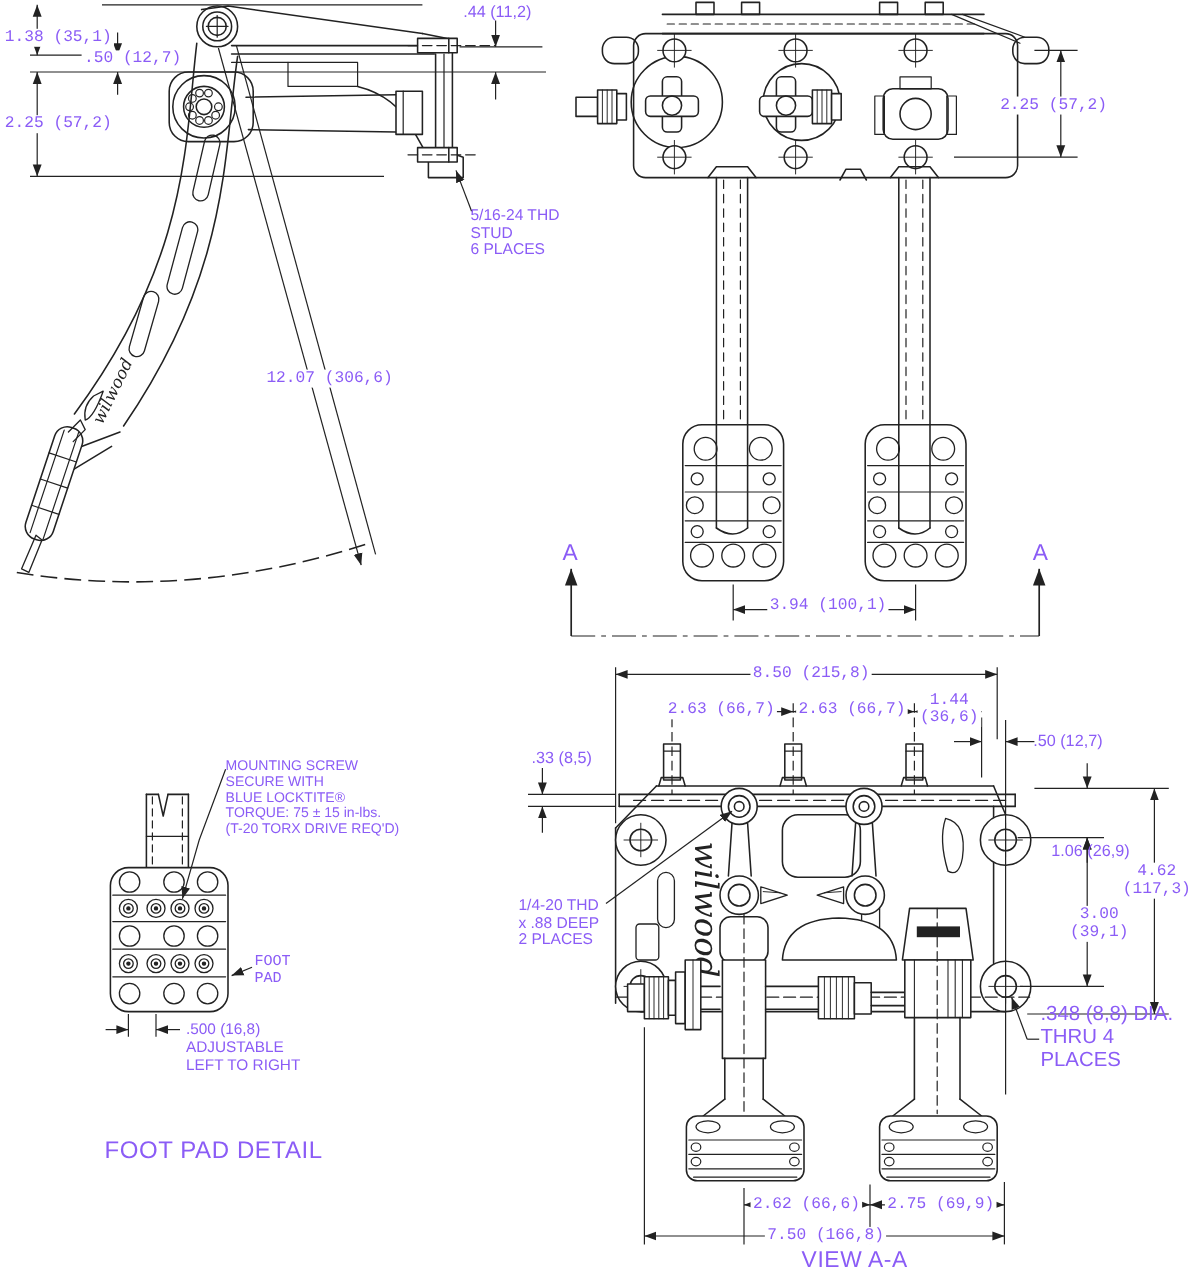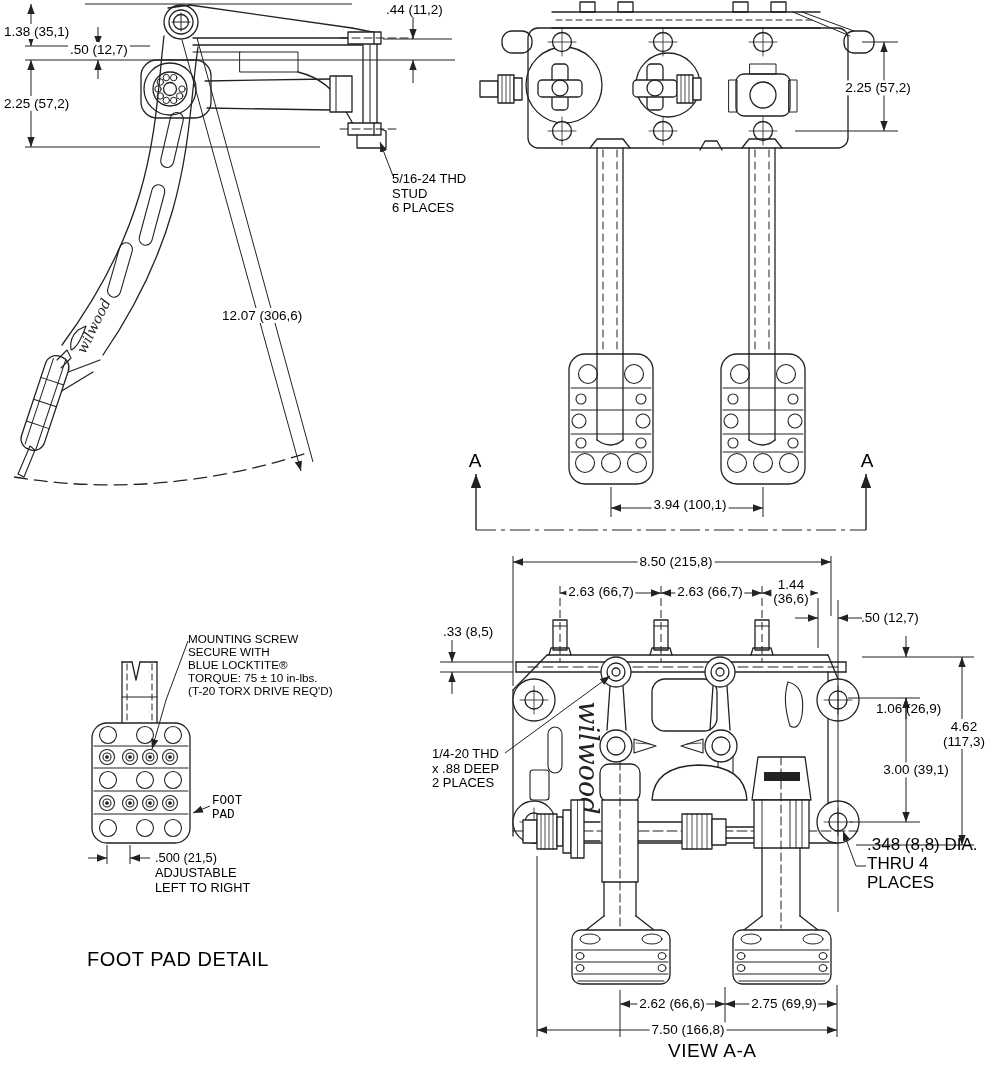--- a/index.html
+++ b/index.html
@@ -1,20 +1,20 @@
 <!DOCTYPE html>
 <html><head>
 <meta charset="utf-8">
 <style>
   html,body{margin:0;padding:0;background:#fff;}
   .sheet{position:relative;width:1000px;height:1065px;background:#fff;overflow:hidden;
          font-family:"Liberation Sans",sans-serif;color:#1b1b1b;}
   .sheet svg{position:absolute;left:0;top:0;}
-  .lbl{position:absolute;font-size:13.5px;line-height:1.12;white-space:pre-line;color:#000000;}
-  .bg{background:#fff;padding:0 2px;}
+  .lbl{position:absolute;font-size:13.5px;line-height:1.12;white-space:pre-line;color:#8b5cf6;}
+  .bg{background:#fff;padding:0 2px;font-family:Liberation Mono, monospace;}
   .ctr{transform:translate(-50%,-50%);text-align:center;}
   .sm{font-size:11.7px;line-height:1.12;}
   .md{font-size:12.6px;font-family:Liberation Mono, monospace;}
   .ttl{font-size:19px;letter-spacing:.5px;}
   .sec{font-size:19px;}
 </style>
 </head>
 <body>
 
 <div class="sheet">
@@ -525,22 +525,22 @@
 <div class="lbl" style="left:867px;top:835px;font-size:17px">.348 (8,8) DIA.
 THRU 4 PLACES</div>
 <div class="lbl bg ctr" style="left:672px;top:1004px">2.62 (66,6)</div>
 <div class="lbl bg ctr" style="left:784px;top:1004px">2.75 (69,9)</div>
 <div class="lbl bg ctr" style="left:688px;top:1030px">7.50 (166,8)</div>
 <div class="lbl ttl" style="left:668px;top:1040px">VIEW A-A</div>
 
 <div class="lbl sm" style="left:188px;top:632px">MOUNTING SCREW
 SECURE WITH
 BLUE LOCKTITE®
-TORQUE: 75 ± 10 in-lbs.
+TORQUE: 75 ± 15 in-lbs.
 (T-20 TORX DRIVE REQ'D)</div>
 <div class="lbl md" style="left:212px;top:794px">FOOT
 PAD</div>
-<div class="lbl" style="left:155px;top:851px;font-size:12.8px;line-height:1.16">.500 (21,5)
+<div class="lbl" style="left:155px;top:851px;font-size:12.8px;line-height:1.16">.500 (16,8)
 ADJUSTABLE
 LEFT TO RIGHT</div>
 <div class="lbl ttl" style="left:87px;top:948px;font-size:20px">FOOT PAD DETAIL</div>
 
 </div>
 
 </body></html>

